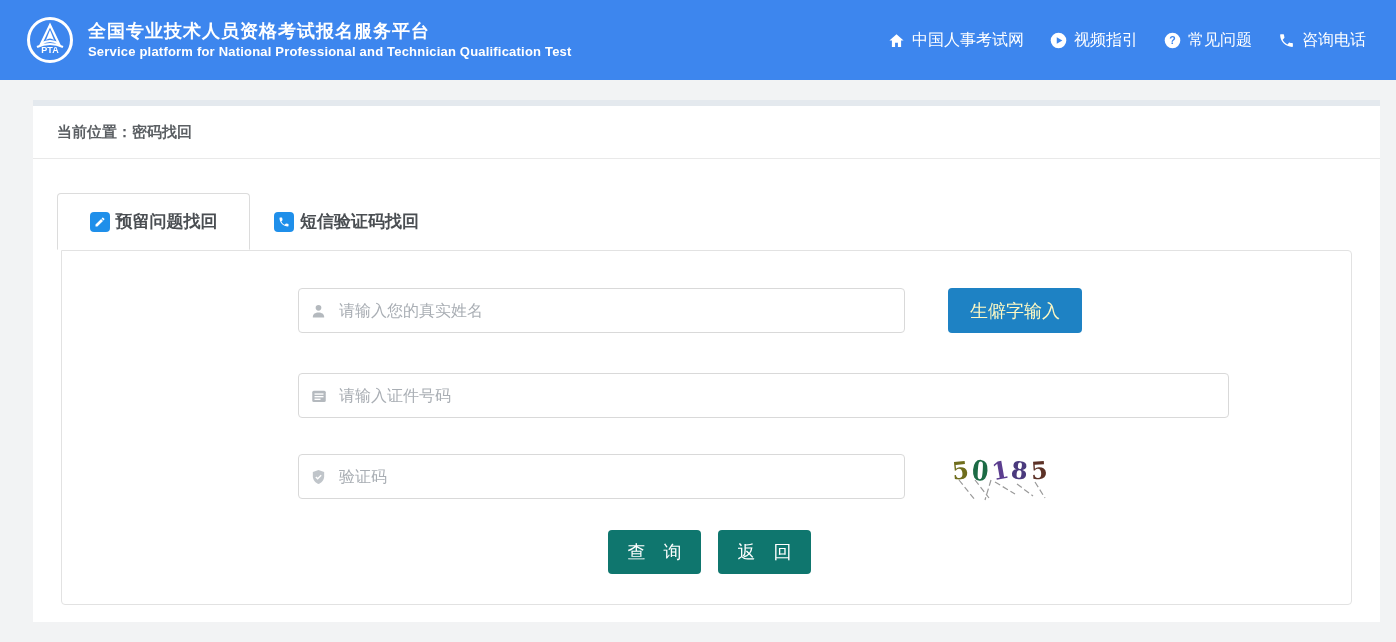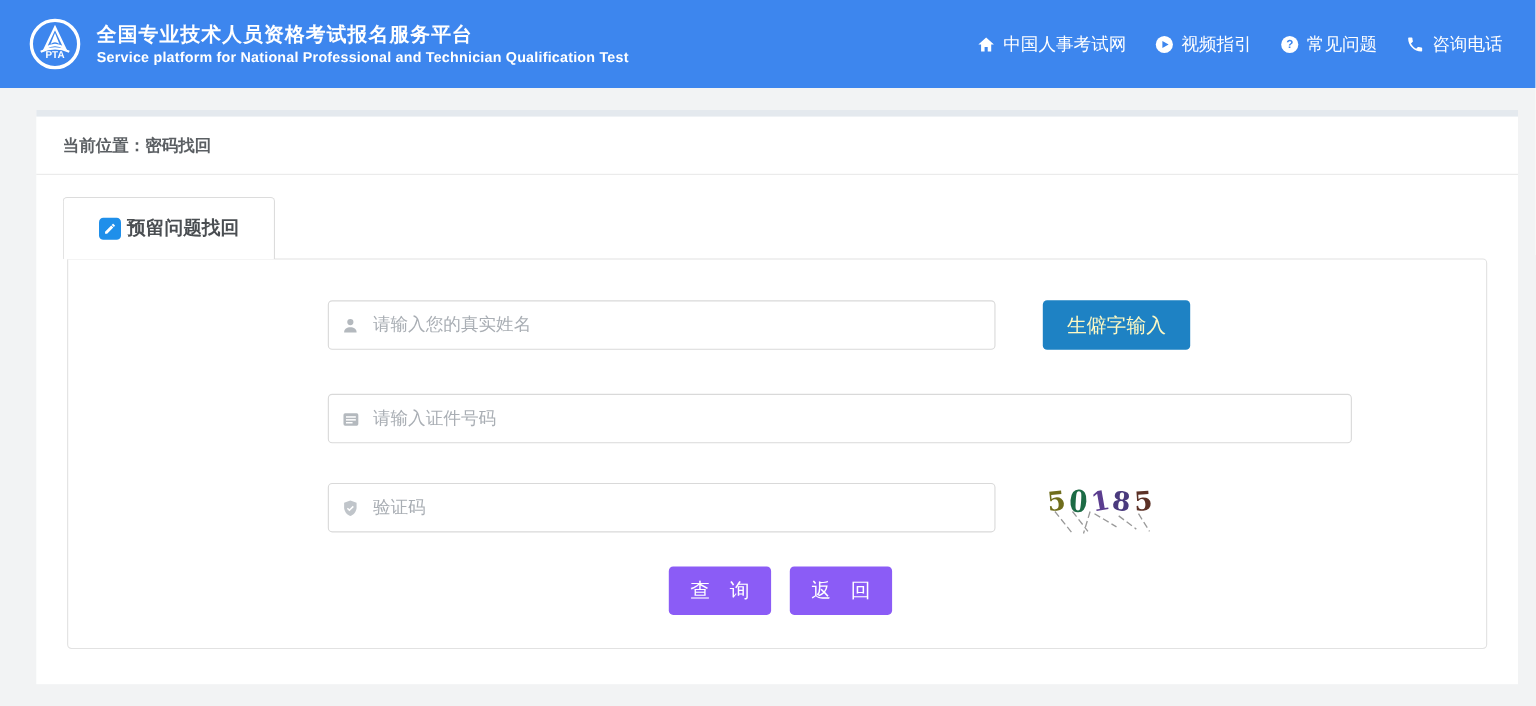--- a/index.html
+++ b/index.html
@@ -28,21 +28,21 @@
   .breadcrumb-bar {
     height:53px; display:flex; align-items:center; padding:0 24px;
     border-bottom:1px solid #e9e9e9;
   }
   .breadcrumb { font-size:15px; font-weight:bold; color:#5b5f63; }
 
   
   .tabs { display:flex; margin:20px 24px 0; position:relative; z-index:2; }
   .tab {
     width:193px; height:57px; display:flex; align-items:center; justify-content:center;
-    gap:6px; font-size:17px; font-weight:bold; color:#4a4e52; cursor:pointer;
+    gap:6px; font-size:17px; font-weight:bold; color:#4a4e52; cursor:pointer;margin-top:14px;
   }
   .tab.active {
     border:1px solid #dcdcdc; border-bottom:1px solid #fff;
     border-radius:4px 4px 0 0; margin-bottom:-1px; background:#fff;
   }
   .tab-icon {
     width:20px; height:20px; background:#1f8fea; border-radius:4px;
     display:flex; align-items:center; justify-content:center; flex:0 0 auto;
   }
 
@@ -82,21 +82,21 @@
   .captcha-digits span { display:inline-block; }
   .captcha-digits span:nth-child(1){ transform:rotate(-6deg); }
   .captcha-digits span:nth-child(2){ transform:rotate(4deg) scaleY(1.15); }
   .captcha-digits span:nth-child(3){ transform:rotate(-10deg); }
   .captcha-digits span:nth-child(4){ transform:rotate(6deg); }
   .captcha-digits span:nth-child(5){ transform:rotate(-4deg); }
   .captcha-noise { position:absolute; left:0; top:24px; }
 
   .action-btn {
     position:absolute; top:279px; width:93px; height:44px;
-    background:#8b5cf6; color:#fff; font-size:18px; border:none; border-radius:4px;
+    background:#0f766e; color:#fff; font-size:18px; border:none; border-radius:4px;
     cursor:pointer; font-family:"Liberation Sans","DejaVu Sans",sans-serif; white-space:pre;
   }
   .btn-query { left:546px; }
   .btn-back  { left:656px; }
 </style>
 </head>
 <body>
 
 <div class="header">
   <svg class="logo" viewBox="0 0 48 48">
@@ -148,20 +148,28 @@
   </div>
 
   <div class="tabs">
     <div class="tab active">
       <span class="tab-icon">
         <svg width="12" height="12" viewBox="0 0 24 24">
             <path d="M3 17.2V21h3.8L18 9.8 14.2 6 3 17.2zM20.7 7.1c.4-.4.4-1 0-1.4l-2.4-2.4c-.4-.4-1-.4-1.4 0l-1.8 1.8 3.8 3.8 1.8-1.8z" fill="#ffffff"></path>
           </svg>
       </span>
       <span>预留问题找回</span>
+    </div>
+    <div class="tab">
+      <span class="tab-icon">
+        <svg width="12" height="12" viewBox="0 0 24 24">
+            <path d="M6.6 10.8c1.5 2.9 3.8 5.2 6.7 6.7l2.2-2.2c.3-.3.7-.4 1-.2 1.1.4 2.3.6 3.5.6.6 0 1 .4 1 1V20c0 .6-.4 1-1 1C10.6 21 3 13.4 3 4c0-.6.4-1 1-1h3.5c.6 0 1 .4 1 1 0 1.2.2 2.4.6 3.5.1.3 0 .7-.2 1z" fill="#ffffff"></path>
+          </svg>
+      </span>
+      <span>短信验证码找回</span>
     </div>
   </div>
 
   <div class="panel">
 
     <div class="field f-name">
       <span class="in-icon">
         <svg width="17" height="17" viewBox="0 0 24 24">
             <circle cx="12" cy="7.5" r="4" fill="#b4b9be"></circle>
             <path d="M4 20.5c0-4.2 3.6-6.3 8-6.3s8 2.1 8 6.3V21H4z" fill="#b4b9be"></path>

